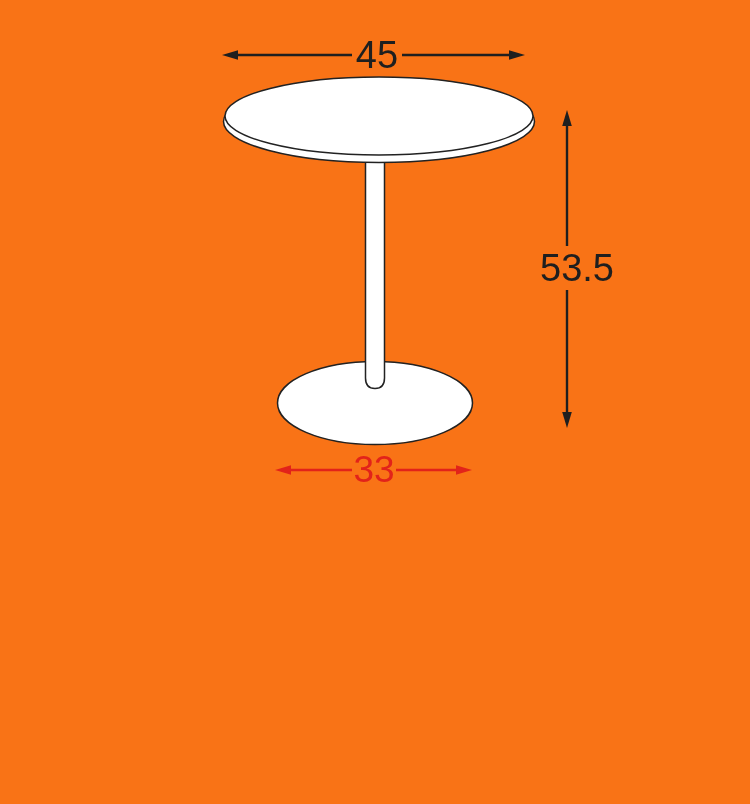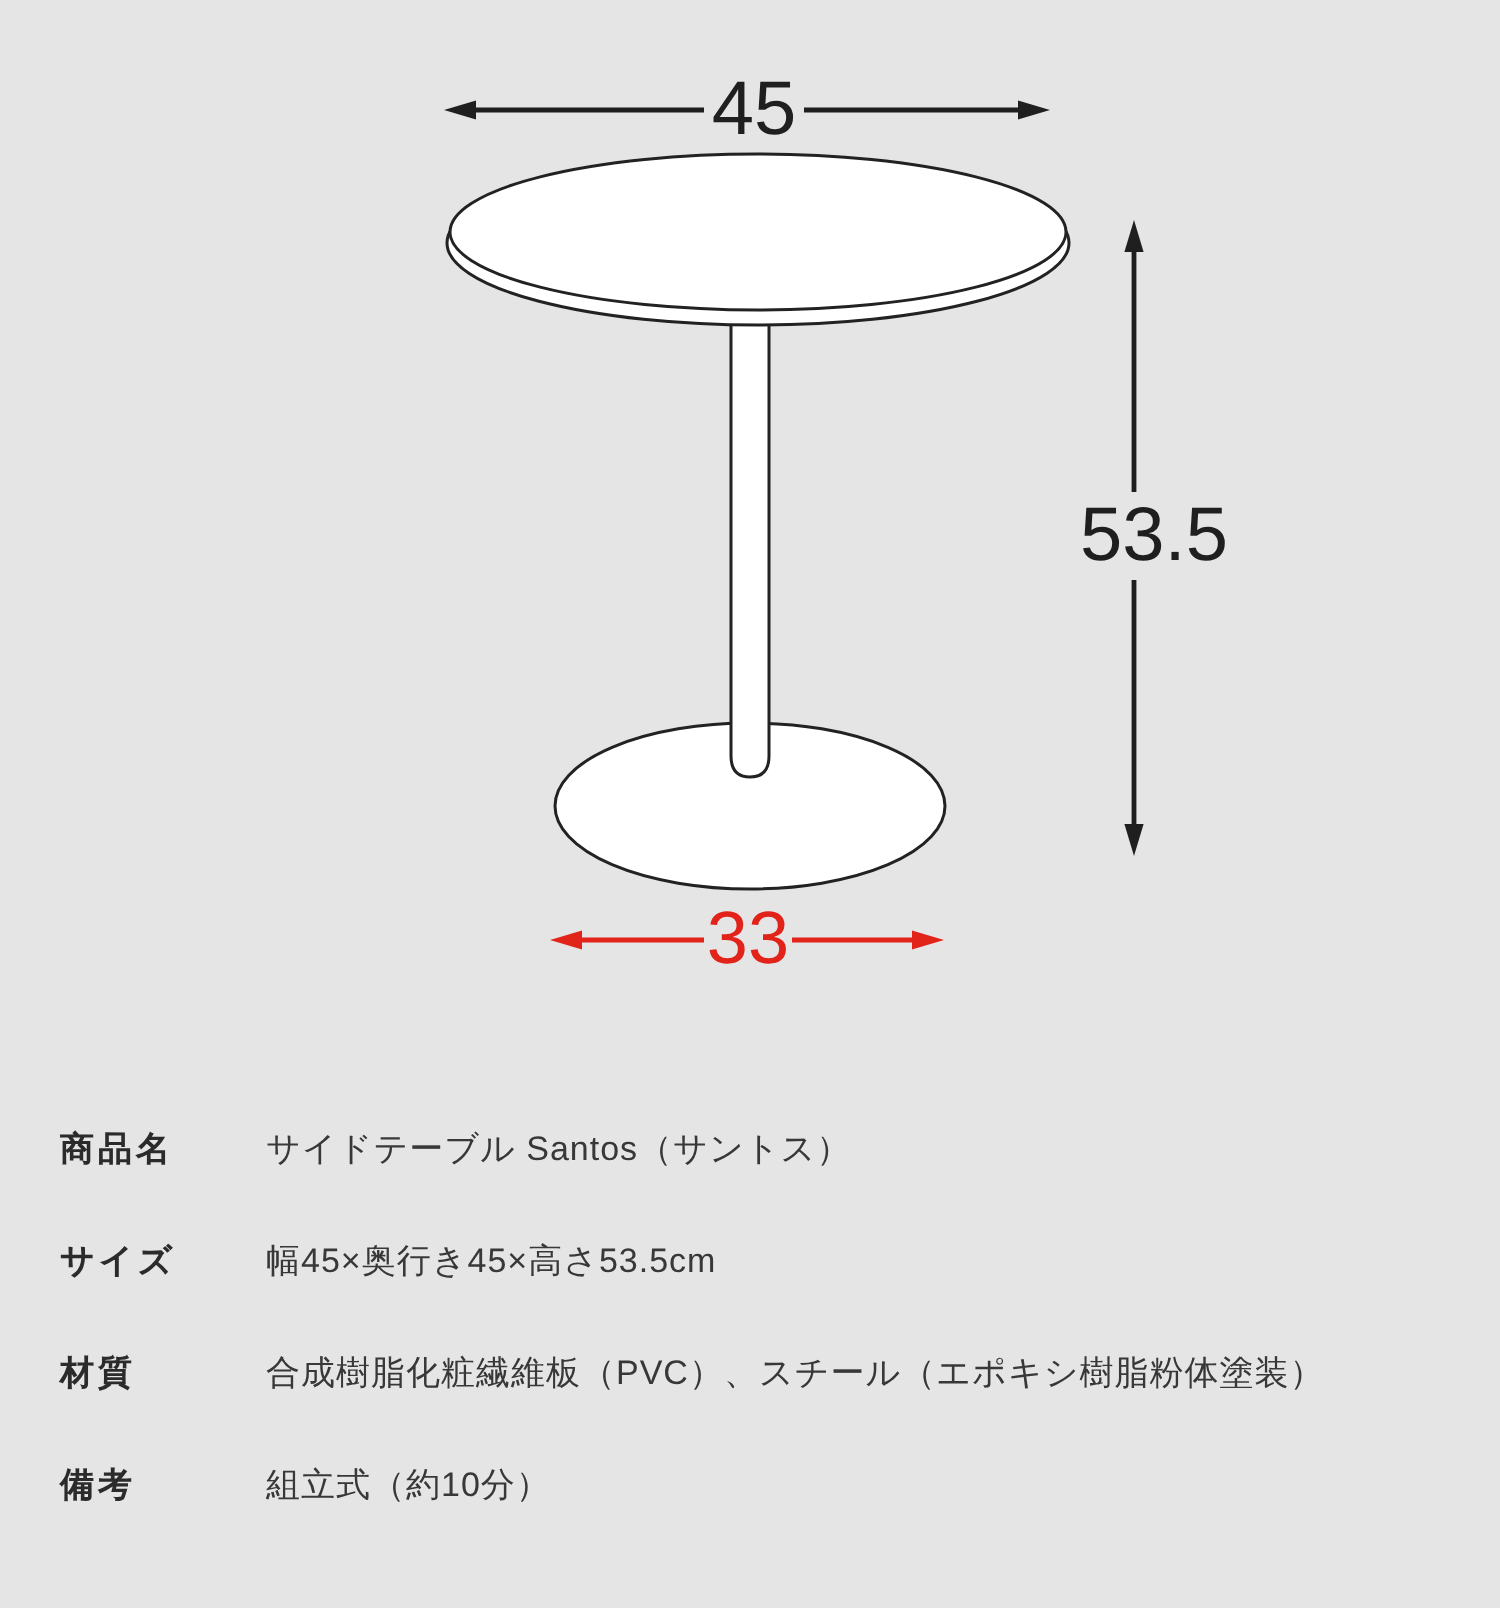--- a/index.html
+++ b/index.html
@@ -1,20 +1,20 @@
 <!DOCTYPE html>
 <html><head>
 <meta charset="utf-8">
 <style>
   html, body { margin: 0; padding: 0; background: #ffffff; }
   .page {
     position: relative;
     width: 750px;
     height: 804px;
-    background: #e5e5e5;
+    background: #f97316;
     overflow: hidden;
     font-family: "Liberation Sans", sans-serif;
   }
   .diagram-svg {
     position: absolute;
     top: 0;
     left: 0;
   }
   
   .outline { fill: #ffffff; stroke: #222222; stroke-width: 1.5; }
@@ -87,32 +87,14 @@
 
     <g class="red">
       <polygon class="dim-head" points="275,470 291,465.2 291,474.8"></polygon>
       <polygon class="dim-head" points="472,470 456,465.2 456,474.8"></polygon>
       <line class="dim-line" x1="287" y1="470" x2="352" y2="470"></line>
       <line class="dim-line" x1="396" y1="470" x2="460" y2="470"></line>
       <text class="dim-text" x="374" y="469" text-anchor="middle" dominant-baseline="central">33</text>
     </g>
   </svg>
 
-  <div class="specs">
-    <div class="spec-row">
-      <div class="spec-label">商品名</div>
-      <div class="spec-value">サイドテーブル Santos（サントス）</div>
-    </div>
-    <div class="spec-row">
-      <div class="spec-label">サイズ</div>
-      <div class="spec-value">幅45×奥行き45×高さ53.5cm</div>
-    </div>
-    <div class="spec-row">
-      <div class="spec-label">材質</div>
-      <div class="spec-value">合成樹脂化粧繊維板（PVC）、スチール（エポキシ樹脂粉体塗装）</div>
-    </div>
-    <div class="spec-row">
-      <div class="spec-label">備考</div>
-      <div class="spec-value">組立式（約10分）</div>
-    </div>
-  </div>
 
 </div>
 
 </body></html>

